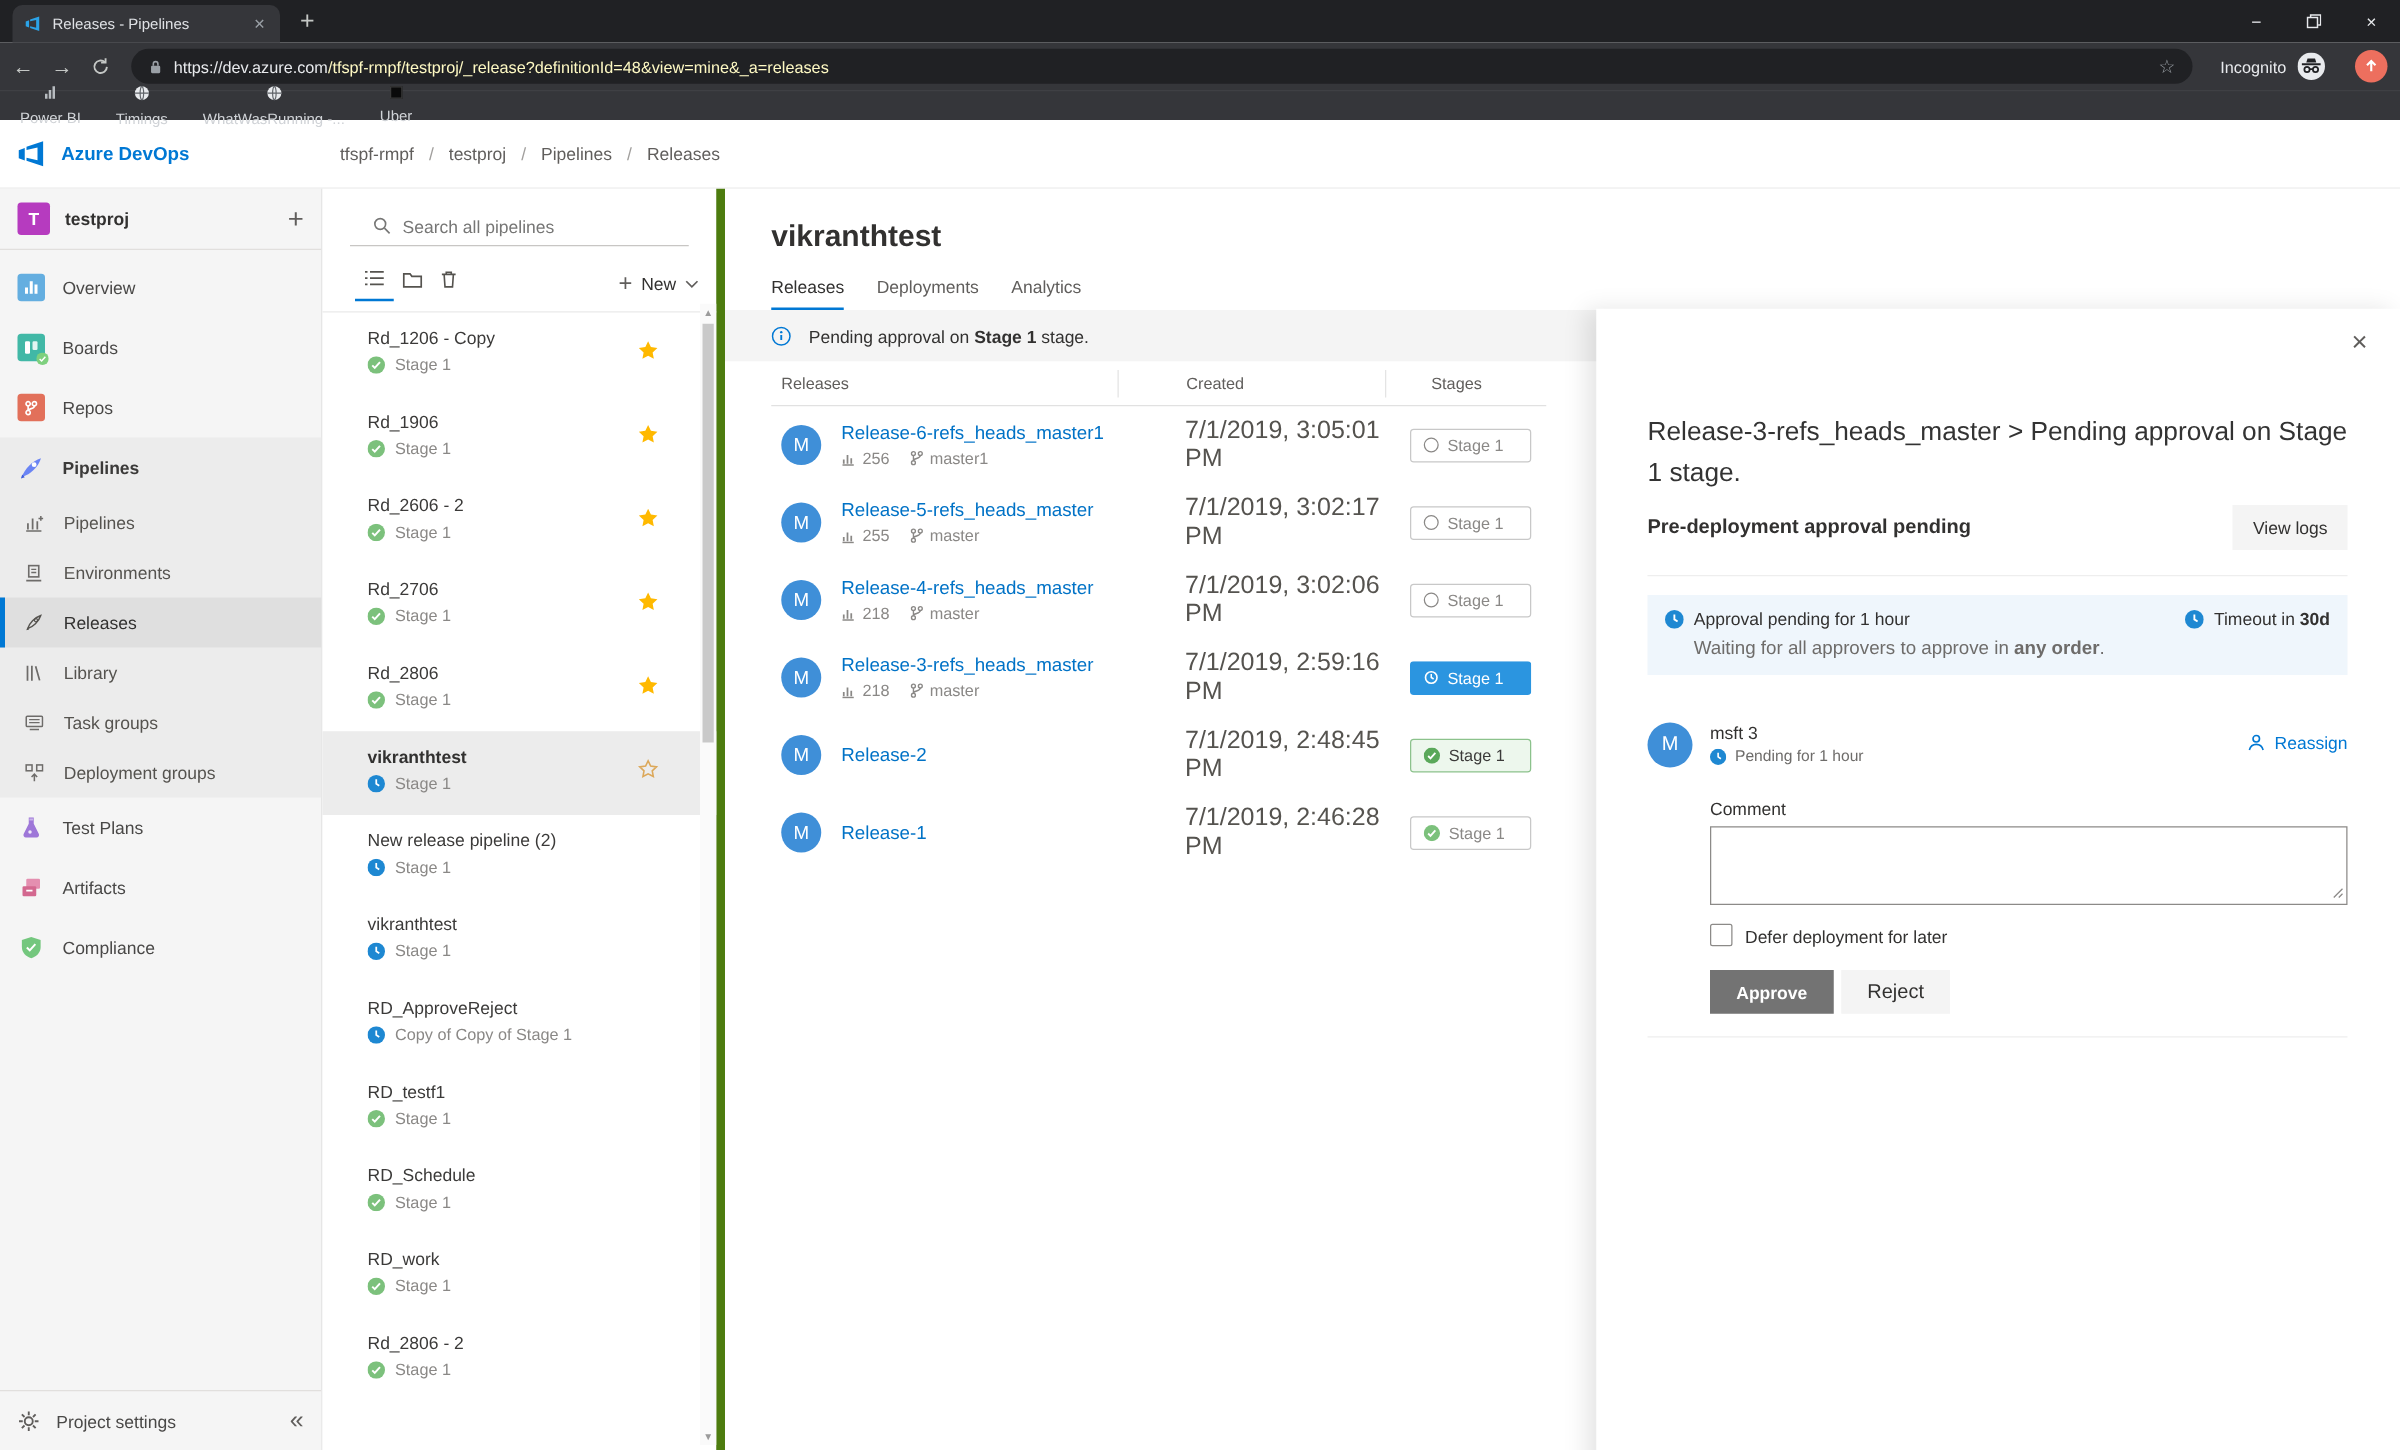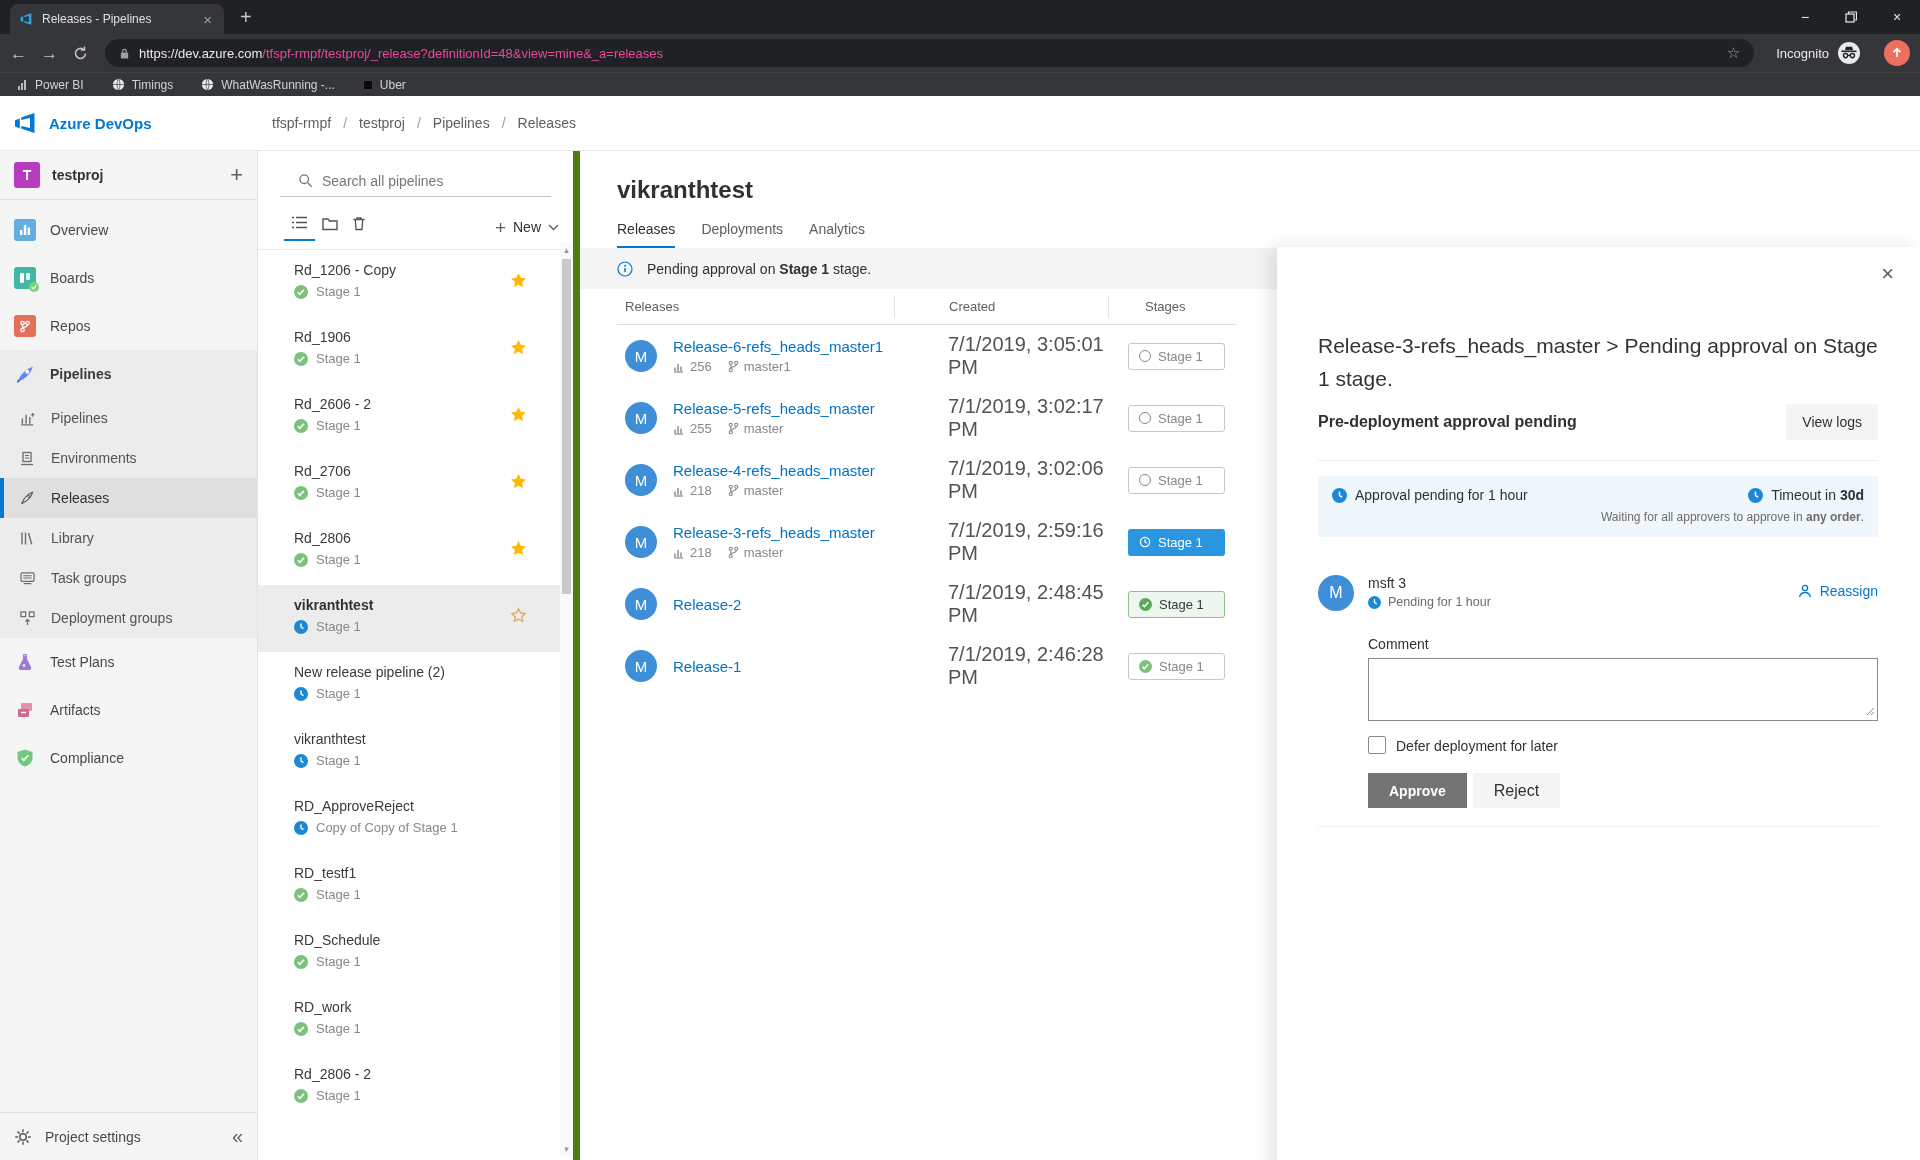--- a/index.html
+++ b/index.html
@@ -12,27 +12,27 @@
   .tab { width:214px; height:30px; background:#35363a; border-radius:8px 8px 0 0; display:flex; align-items:center; gap:8px; padding:0 10px; color:#dfe1e5; font-size:12px; }
   .tab-title { white-space:nowrap; overflow:hidden; flex:1; }
   .tab-close { color:#9aa0a6; font-size:15px; line-height:1; padding:0 2px; }
   .newtab { color:#c4c7c5; font-size:20px; margin:0 0 7px 16px; line-height:1; }
   .wincontrols { position:absolute; right:0; top:0; height:34px; display:flex; align-items:center; }
   .winbtn { width:46px; height:34px; display:flex; align-items:center; justify-content:center; color:#e8eaed; font-size:14px; }
 
   .toolbar { height:38px; background:#35363a; display:flex; align-items:center; padding:0 10px; gap:14px; }
   .navicon { color:#c4c7c5; font-size:17px; line-height:1; }
   .urlbar { flex:1; height:28px; background:#202124; border-radius:14px; display:flex; align-items:center; gap:9px; padding:0 14px; font-size:13px; color:#e8eaed; margin:0 2px; }
-  .url-path { color:#ec4899; }
+  .url-path { color:#fef9c3; }
   .url-star { margin-left:auto; color:#9aa0a6; font-size:15px; }
   .incognito-wrap { display:flex; align-items:center; gap:9px; color:#e8eaed; font-size:13px; padding:0 6px; }
   .profile-avatar { width:26px; height:26px; border-radius:50%; background:#ed6f5e; display:flex; align-items:center; justify-content:center; margin-left:4px; }
 
   .bookmarks { height:24px; background:#35363a; display:flex; align-items:center; gap:28px; padding:0 16px; font-size:12px; color:#d0d3d7; border-top:1px solid rgba(255,255,255,.05); }
-  .bm-item { display:flex; align-items:center; gap:7px; }
+  .bm-item { display:flex; align-items:center; gap:7px;flex-direction:column; }
   .uber-sq { width:10px; height:10px; background:#0a0a0a; border:1px solid #3a3a3a; }
 
   
   .devops-header { height:55px; background:#fff; border-bottom:1px solid #eaeaea; display:flex; align-items:center; }
   .brand { width:258px; display:flex; align-items:center; gap:11px; padding-left:14px; flex:none; }
   .brand-name { color:#0078d4; font-weight:700; font-size:15px; }
   .breadcrumb { display:flex; align-items:center; gap:12px; font-size:14px; color:#605e5c; margin-left:14px; }
   .crumb-sep { color:#a19f9d; }
 
   
@@ -113,21 +113,21 @@
   .overlay { position:absolute; left:1277px; top:96px; width:643px; height:1064px; background:#fff; box-shadow:-8px 0 18px rgba(0,0,0,.10); z-index:6; padding:0 42px 0 41px; }
   .ov-close { position:absolute; top:16px; right:26px; font-size:22px; color:#605e5c; line-height:1; }
   .ov-title { margin-top:82px; font-size:21px; line-height:33px; color:#333; font-weight:400; width:566px; }
   .ov-subrow { margin-top:9px; display:flex; align-items:center; }
   .ov-subtitle { font-size:16px; font-weight:700; color:#323130; }
   .btn-gray { margin-left:auto; height:36px; background:#f4f4f4; border:none; padding:0 16px; font-size:14px; color:#323130; font-family:inherit; }
   .ov-divider { height:1px; background:#eee; margin-top:20px; }
   .approval-box { margin-top:15px; background:#eff6fc; padding:11px 14px 13px 14px; }
   .ab-row1 { display:flex; align-items:center; gap:8px; font-size:14px; color:#323130; }
   .ab-timeout { margin-left:auto; display:flex; align-items:center; gap:8px; }
-  .ab-row2 { margin-top:7px; margin-left:23px; font-size:12px; color:#6e6c6a;text-align:right; }
+  .ab-row2 { margin-top:7px; margin-left:23px; font-size:15px; color:#6e6c6a; }
   .approver { margin-top:38px; display:flex; }
   .appr-avatar { width:36px; height:36px; border-radius:50%; background:#3f8fd8; color:#fff; font-size:16px; display:flex; align-items:center; justify-content:center; flex:none; }
   .appr-col { margin-left:14px; }
   .appr-name { font-size:14px; color:#323130; }
   .appr-status { margin-top:4px; display:flex; align-items:center; gap:7px; font-size:12.5px; color:#6e6c6a; }
   .reassign { margin-left:auto; display:flex; align-items:center; gap:7px; font-size:14px; color:#0078d4; align-self:flex-start; margin-top:8px; }
   .comment-block { margin-left:50px; }
   .comment-label { margin-top:25px; font-size:14px; color:#323130; }
   .comment-ta { margin-top:6px; width:510px; height:63px; border:1px solid #8c8a88; resize:none; font-family:inherit; font-size:14px; padding:6px 8px; position:relative; display:block; }
   .ta-wrap { position:relative; width:510px; }

